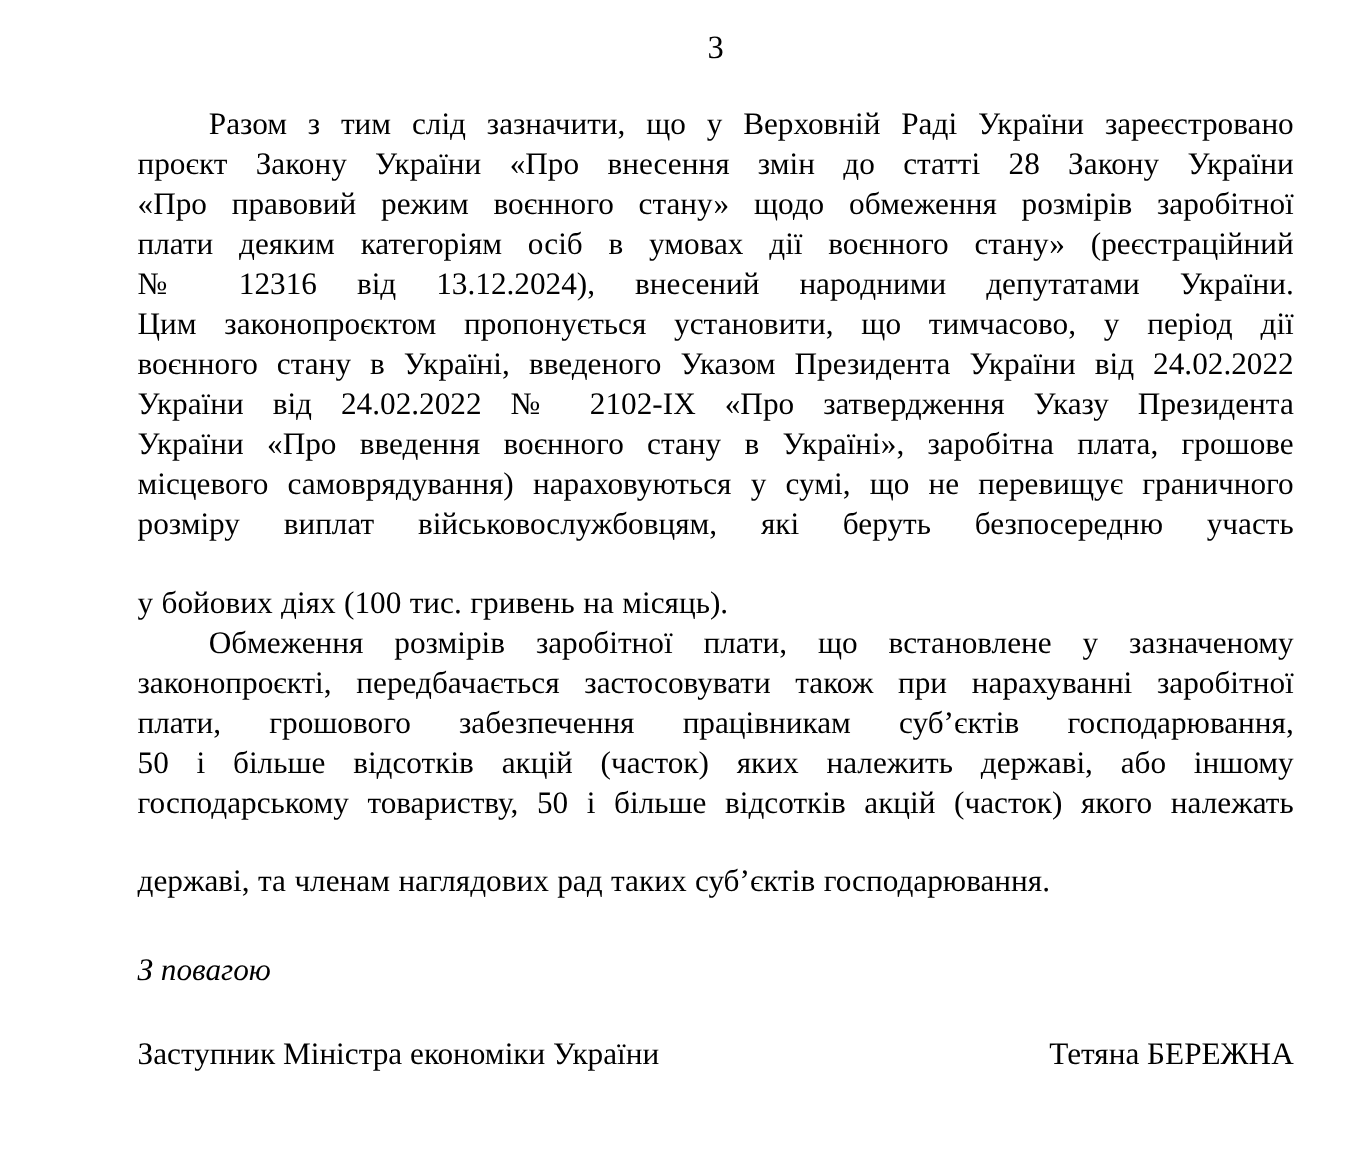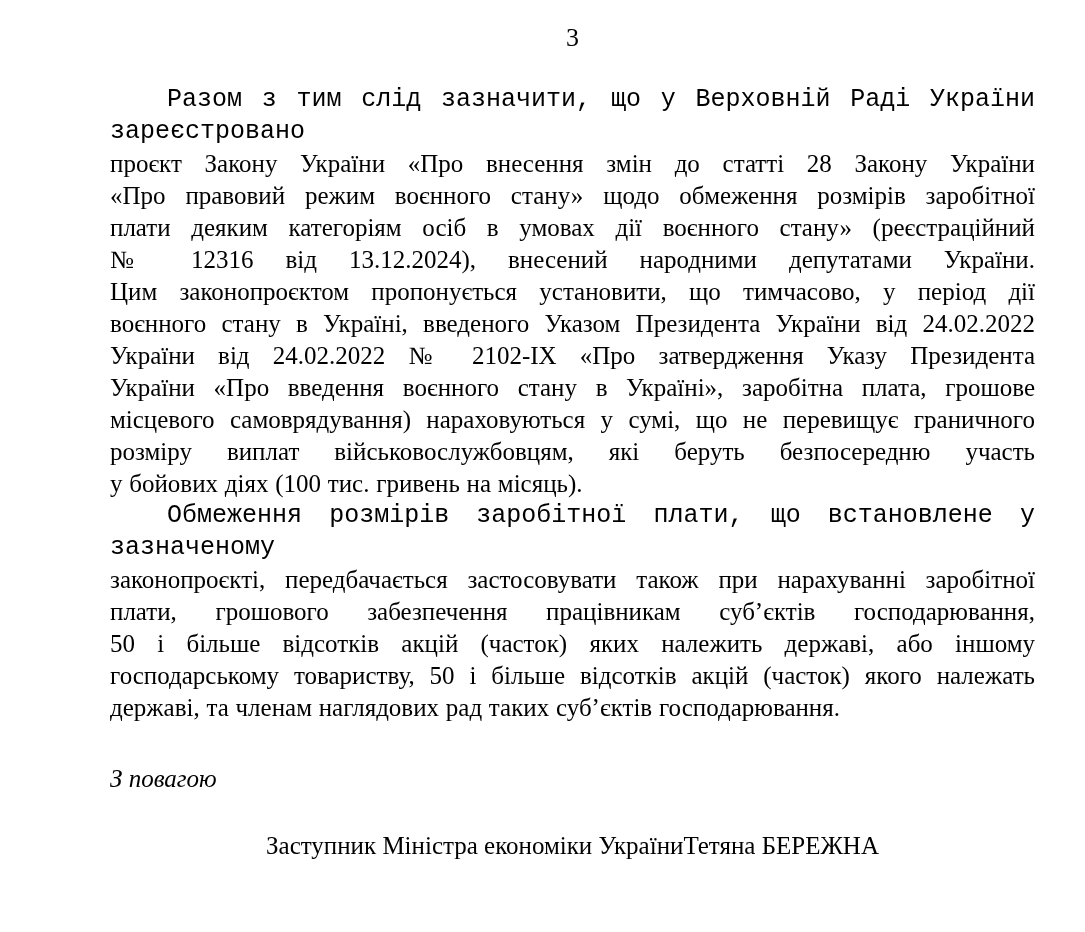--- a/index.html
+++ b/index.html
@@ -28,36 +28,36 @@
   }
   .line {
     font-size: 25px;
     line-height: 32px;
     text-align: justify;
     text-align-last: justify;
     word-spacing: 0.02em;
   }
   .line.first {
     text-indent: 57px;
-    font-family: Liberation Mono, monospace;
   }
   .line.last {
     text-align: right;
     text-align-last: left;
+    margin-top: 31px;
   }
   .closing {
     margin-top: 39px;
     font-size: 25px;
     line-height: 32px;
     font-style: italic;
   }
   .sig-row {
     margin-top: 35px;
     display: flex;
-    justify-content: center;
+    justify-content: space-between;
     align-items: baseline;
     font-size: 25px;
     line-height: 32px;
   }
 </style>
 </head>
 <body>
 
 <div class="page">
 

